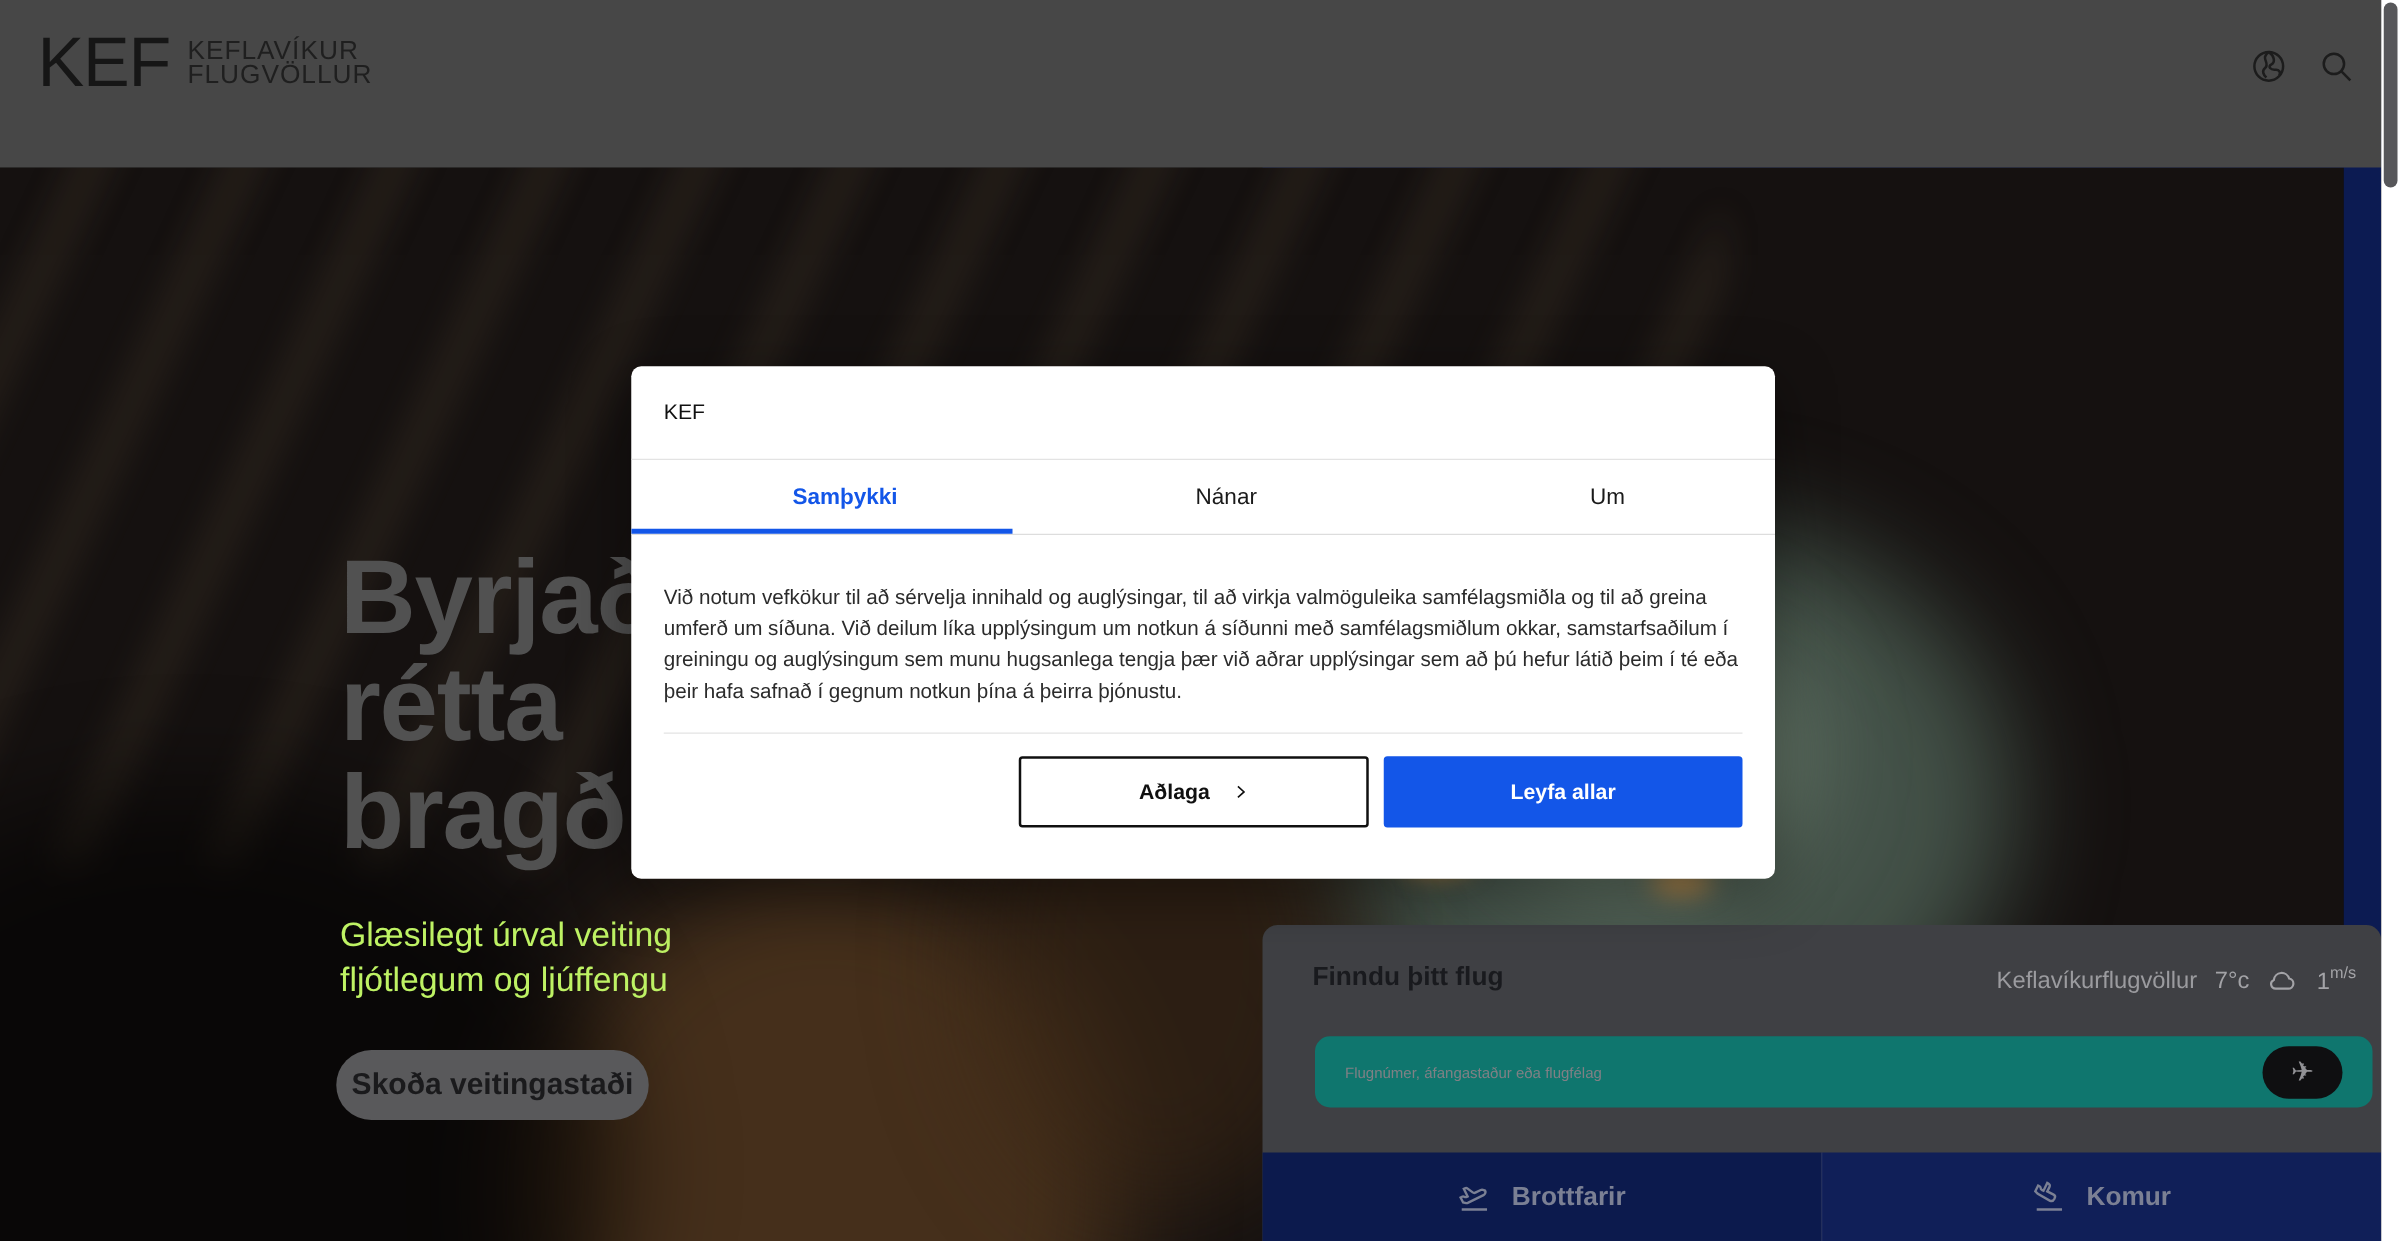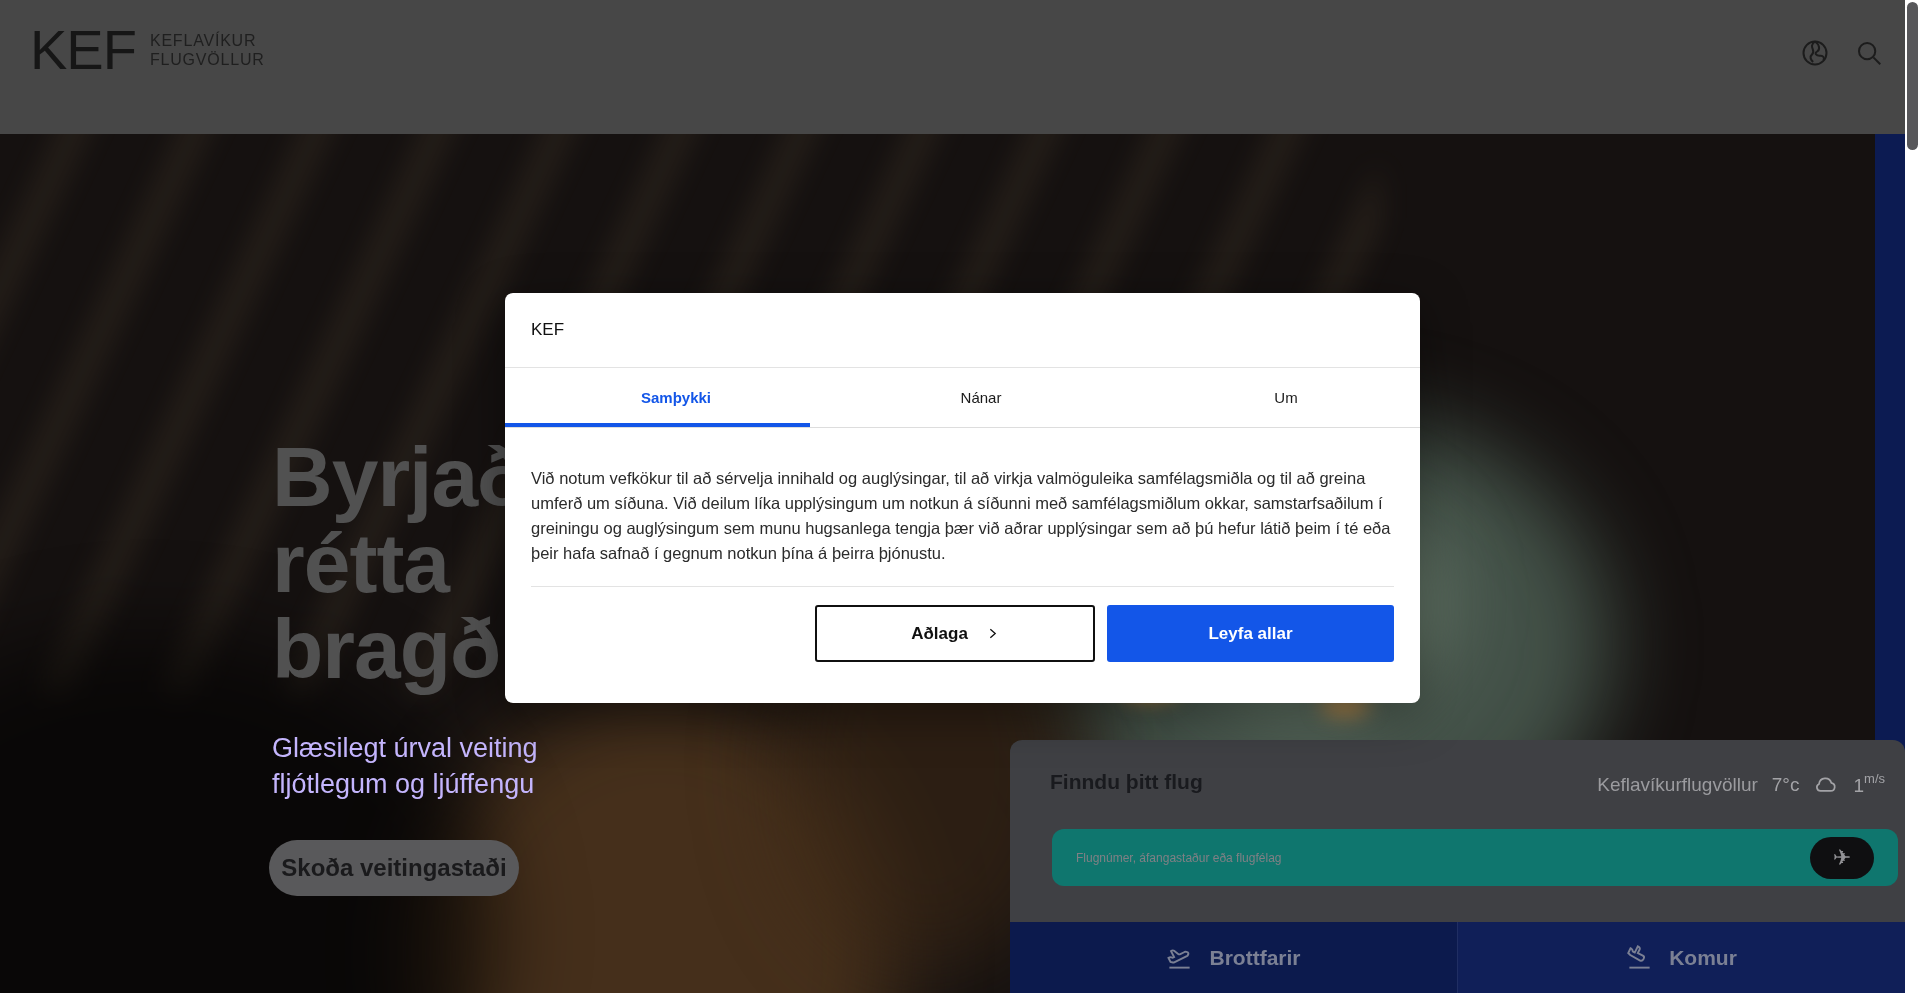--- a/index.html
+++ b/index.html
@@ -3,39 +3,39 @@
 <meta charset="utf-8">
 <style>
   html,body{margin:0;padding:0;background:#000;}
   *{box-sizing:border-box;font-family:"Liberation Sans",sans-serif;}
   .stage{position:relative;width:1920px;height:993px;overflow:hidden;background:#0e0c0a;}
 
   
   .header{position:absolute;left:0;top:0;width:1905px;height:134px;background:#474747;z-index:3;}
   .logo{position:absolute;left:30px;top:22px;display:flex;align-items:center;gap:14px;}
   .logo-kef{font-size:56px;font-weight:500;letter-spacing:-1px;color:#161616;line-height:1;}
-  .logo-sub{font-size:16px;line-height:19px;letter-spacing:.8px;color:#1f1f1f;font-weight:400;}
+  .logo-sub{font-size:21px;line-height:19px;letter-spacing:.8px;color:#1f1f1f;font-weight:400;}
   .nav{position:absolute;left:910px;top:0;height:105px;display:flex;align-items:center;gap:50px;}
   .nav-item{font-size:20px;color:#1c1c1e;white-space:nowrap;cursor:pointer;}
   .header-icons{position:absolute;left:1800px;top:0;height:105px;display:flex;align-items:center;gap:24px;}
   .hicon{width:30px;height:30px;display:block;}
   .hicon svg{width:30px;height:30px;stroke:#1c1c1c;fill:none;stroke-width:1.6;}
 
   
   .bluebar{position:absolute;left:1010px;top:105px;width:895px;height:29px;background:#0c1c5c;z-index:2;}
   .right-strip{position:absolute;left:1875px;top:105px;width:30px;height:888px;background:#0c1b52;z-index:1;}
 
   
   .hero{position:absolute;left:0;top:134px;width:1875px;height:859px;background:#151110;overflow:hidden;z-index:1;}
   .blob{position:absolute;border-radius:50%;filter:blur(42px);}
   .streaks{position:absolute;left:-120px;top:-140px;width:1500px;height:700px;
     background:repeating-linear-gradient(115deg,rgba(96,80,58,.30) 0 26px,rgba(0,0,0,0) 26px 110px);
     filter:blur(14px);opacity:.8;}
   .hero-title{position:absolute;left:272px;top:300px;font-size:84px;line-height:86px;font-weight:700;color:#515151;letter-spacing:-1px;}
-  .hero-sub{position:absolute;left:272px;top:596px;font-size:27px;line-height:36px;color:#c4b5fd;}
+  .hero-sub{position:absolute;left:272px;top:596px;font-size:27px;line-height:36px;color:#bef264;}
   .hero-cta{position:absolute;left:269px;top:706px;width:250px;height:56px;border-radius:28px;background:#59595b;
     display:flex;align-items:center;justify-content:center;font-size:24px;font-weight:700;color:#1a1a1c;cursor:pointer;}
 
   
   .widget{position:absolute;left:1010px;top:740px;width:895px;height:253px;background:#3f4044;border-radius:12px 12px 0 0;z-index:4;}
   .widget-title{position:absolute;left:40px;top:30px;font-size:21px;font-weight:700;color:#191a1e;}
   .weather{position:absolute;right:20px;top:32px;display:flex;align-items:center;gap:14px;color:#9b9b9f;font-size:19px;}
   .weather .temp{color:#a3a3a7;}
   .weather svg{width:26px;height:26px;stroke:#a3a3a7;fill:none;stroke-width:1.6;}
   .wind{color:#a3a3a7;font-size:19px;}
@@ -57,21 +57,21 @@
   
   .scrollbar{position:absolute;left:1905px;top:0;width:15px;height:993px;background:#ffffff;z-index:8;}
   .scroll-thumb{position:absolute;left:2px;top:2px;width:11px;height:148px;border-radius:6px;background:#57575a;}
 
   
   .dialog{position:absolute;left:505px;top:293px;width:915px;height:410px;background:#ffffff;border-radius:8px;
     box-shadow:0 12px 48px rgba(0,0,0,.4);z-index:10;overflow:hidden;}
   .dlg-head{height:75px;border-bottom:1px solid #e3e3e3;display:flex;align-items:center;padding:0 26px;}
   .dlg-brand{font-size:17px;font-weight:500;color:#111;}
   .dlg-tabs{position:relative;display:flex;height:60px;border-bottom:1px solid #dddddd;}
-  .dlg-tab{flex:1;display:flex;align-items:center;justify-content:center;font-size:15px;color:#1a1a1a;cursor:pointer;padding-left:37px;}
+  .dlg-tab{flex:1;display:flex;align-items:center;justify-content:center;font-size:18px;color:#1a1a1a;cursor:pointer;padding-left:37px;}
   .dlg-tab.active{color:#1356e8;font-weight:700;box-shadow:inset 0 -4px 0 #1356e8;}
   .dlg-body{padding:26px 26px 0 26px;}
   .dlg-heading{font-size:17px;font-weight:700;color:#151515;}
   .dlg-text{margin-top:12px;font-size:16.5px;line-height:25px;color:#2b2b2b;max-width:866px;}
   .dlg-divider{margin:20px 0 0 0;border:none;border-top:1px solid #e3e3e3;}
   .dlg-footer{display:flex;justify-content:flex-end;gap:12px;padding:18px 26px 0 11px;}
   .btn{height:57px;display:flex;align-items:center;justify-content:center;font-size:17px;font-weight:700;cursor:pointer;border-radius:3px;}
   .btn-outline{width:280px;background:#fff;border:2px solid #101010;color:#101010;gap:18px;}
   .btn-outline svg{width:13px;height:13px;stroke:#101010;fill:none;stroke-width:2.4;}
   .btn-primary{width:287px;background:#1356e8;border:none;color:#ffffff;}

